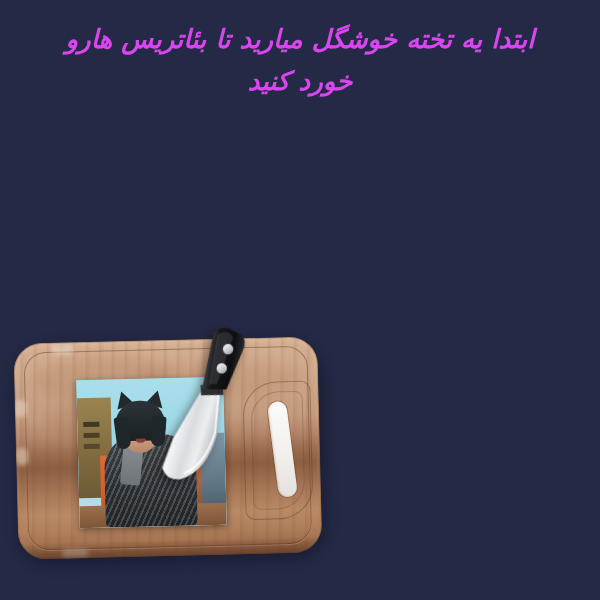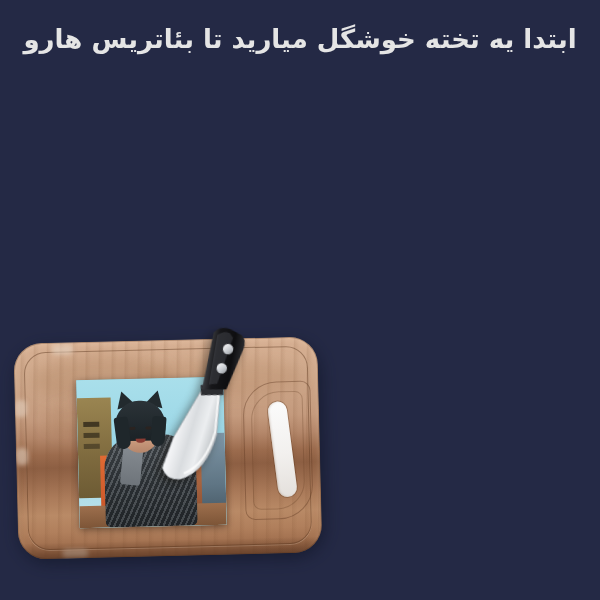--- a/index.html
+++ b/index.html
@@ -332,22 +332,23 @@
     height: 16px;
     background: linear-gradient(180deg, rgba(80,46,26,0.0) 0%, rgba(74,42,24,0.55) 100%);
     pointer-events: none;
   }
 </style>
 </head>
 <body style="background: rgb(36, 41, 69);">
 
 <div id="slide" style="background: rgb(36, 41, 69);">
 
-  <div class="caption" style="color: #e5e5e5;">
+  <div class="caption" style="color: #d946ef; font-style: italic;">
     <span class="caption-line caption-line-1">ابتدا یه تخته خوشگل میارید تا بئاتریس هارو</span>
+    <span class="caption-line caption-line-2">خورد کنید</span>
   </div>
 
   <div id="board-wrap">
 
     <div class="board-shadow"></div>
 
     <div class="board">
       <div class="grain-a"></div>
       <div class="grain-b"></div>
       <div class="grain-c"></div>

